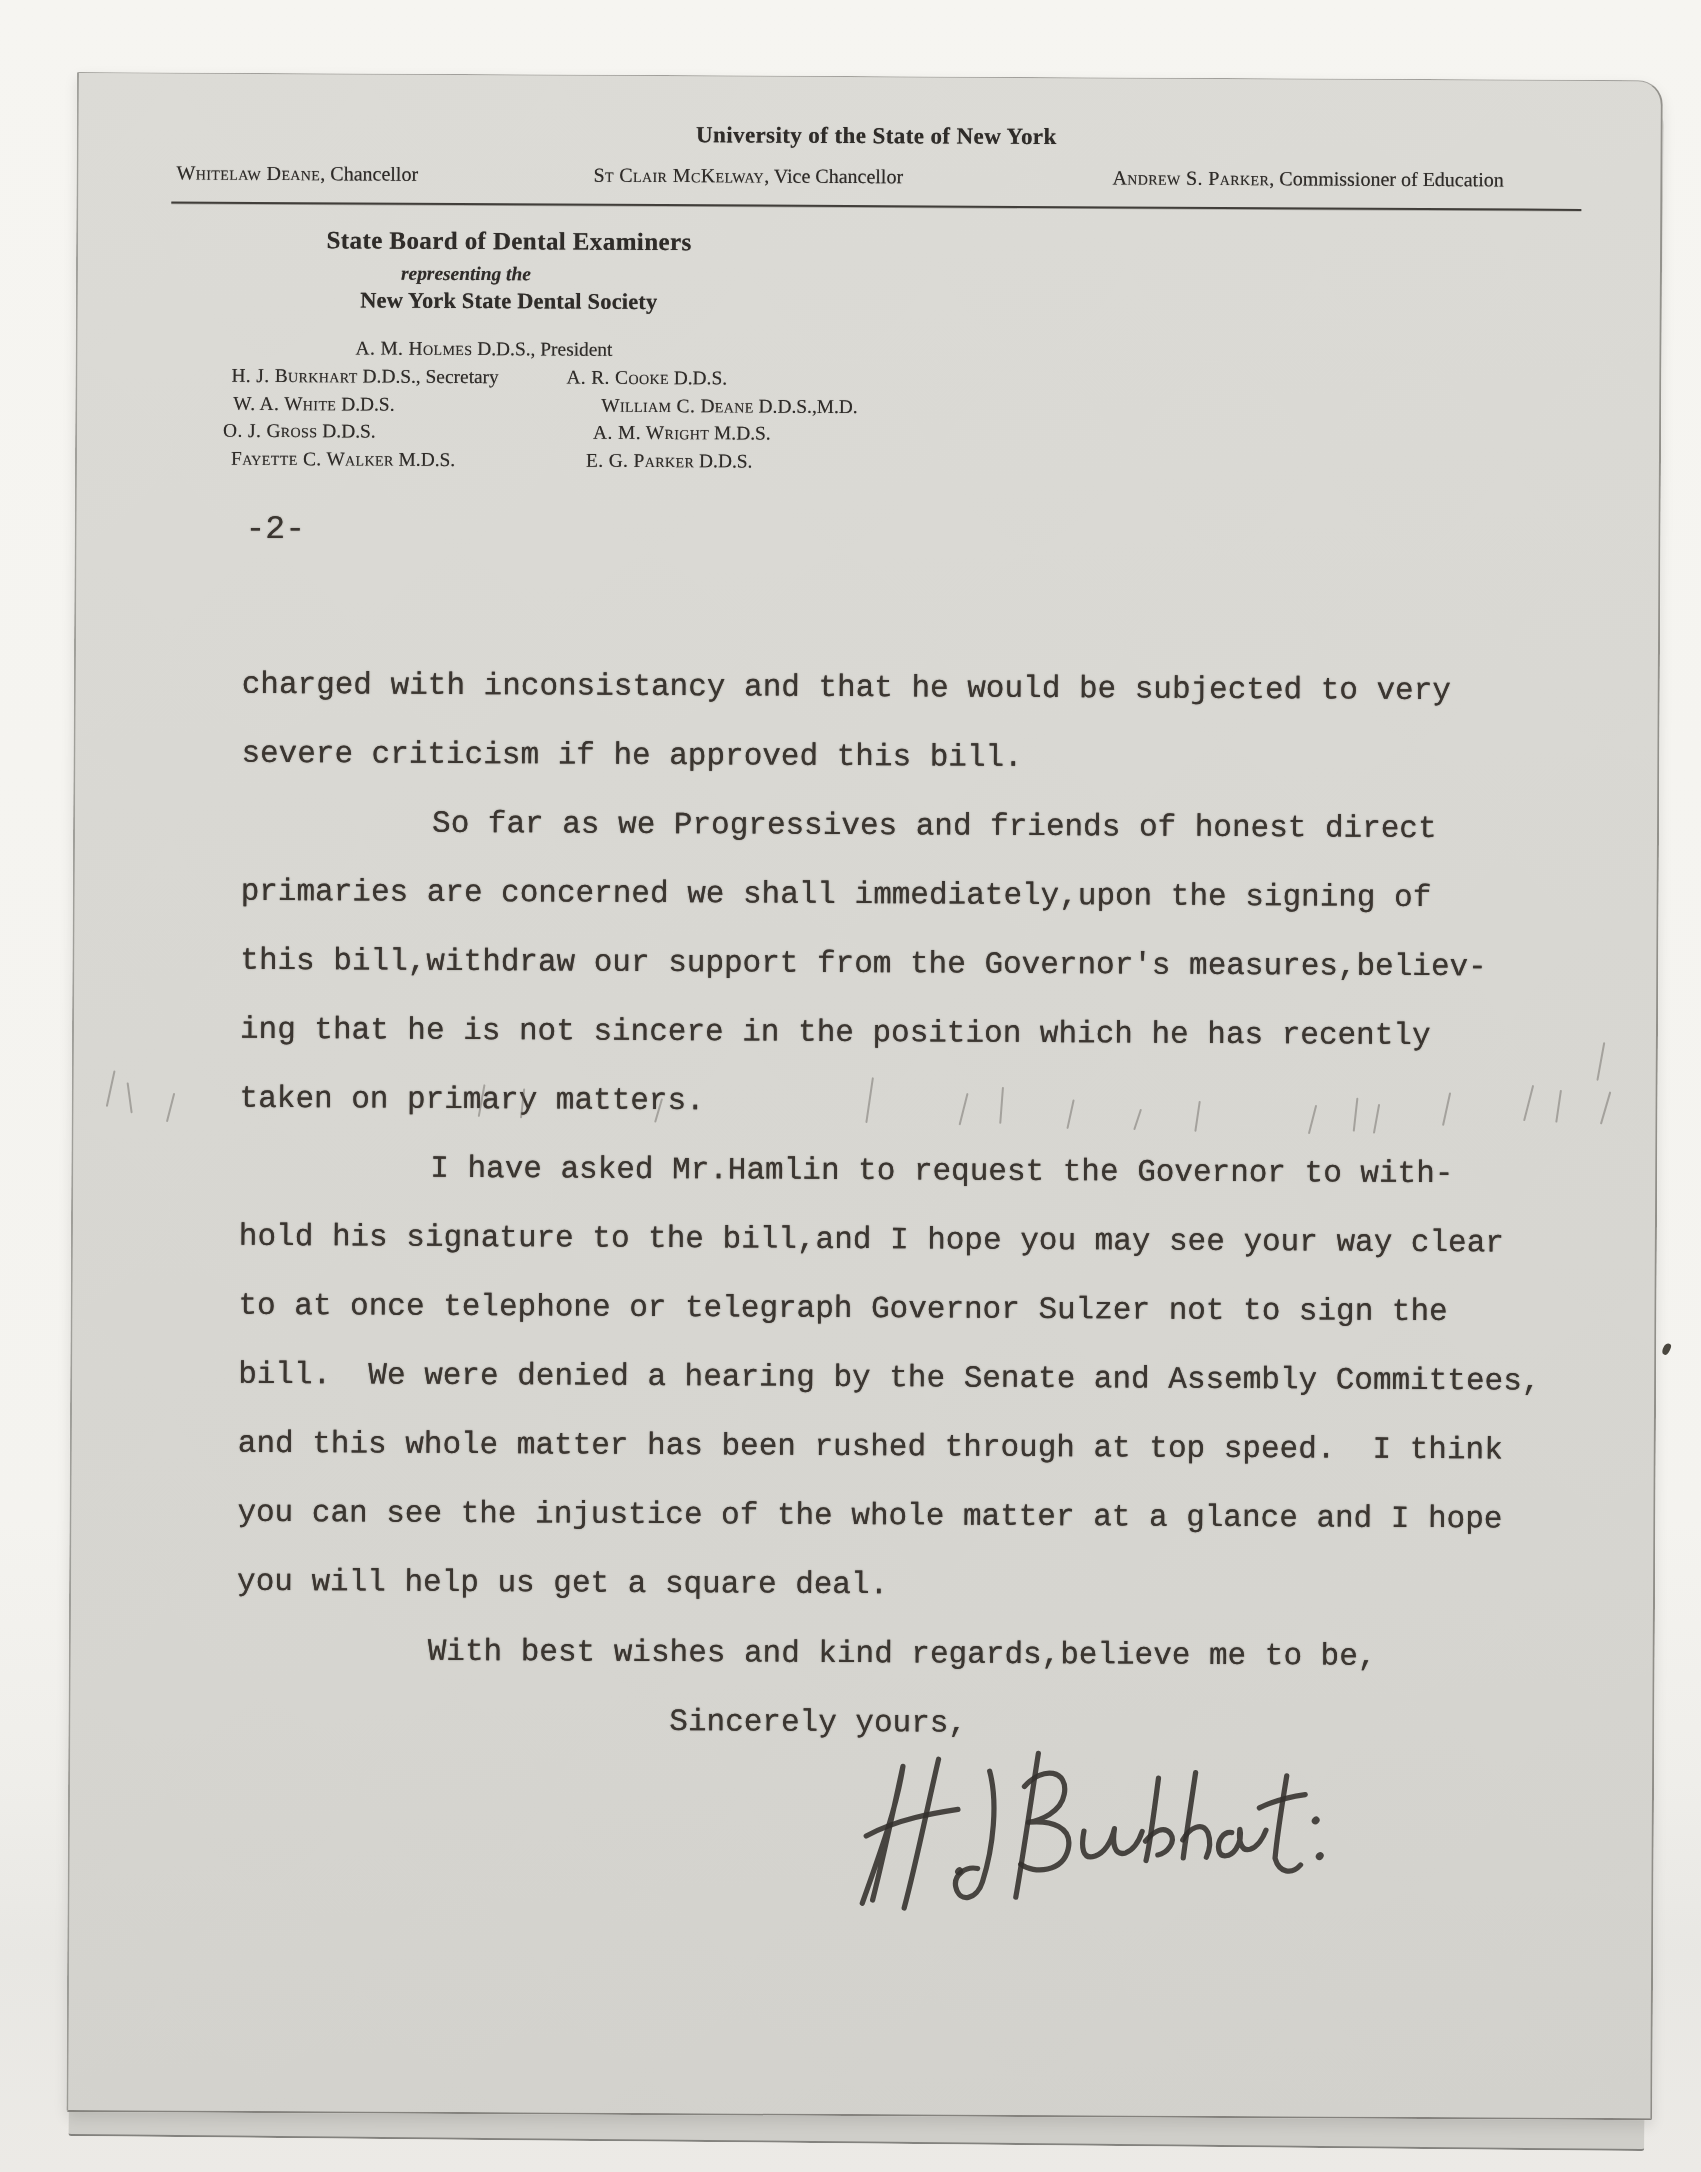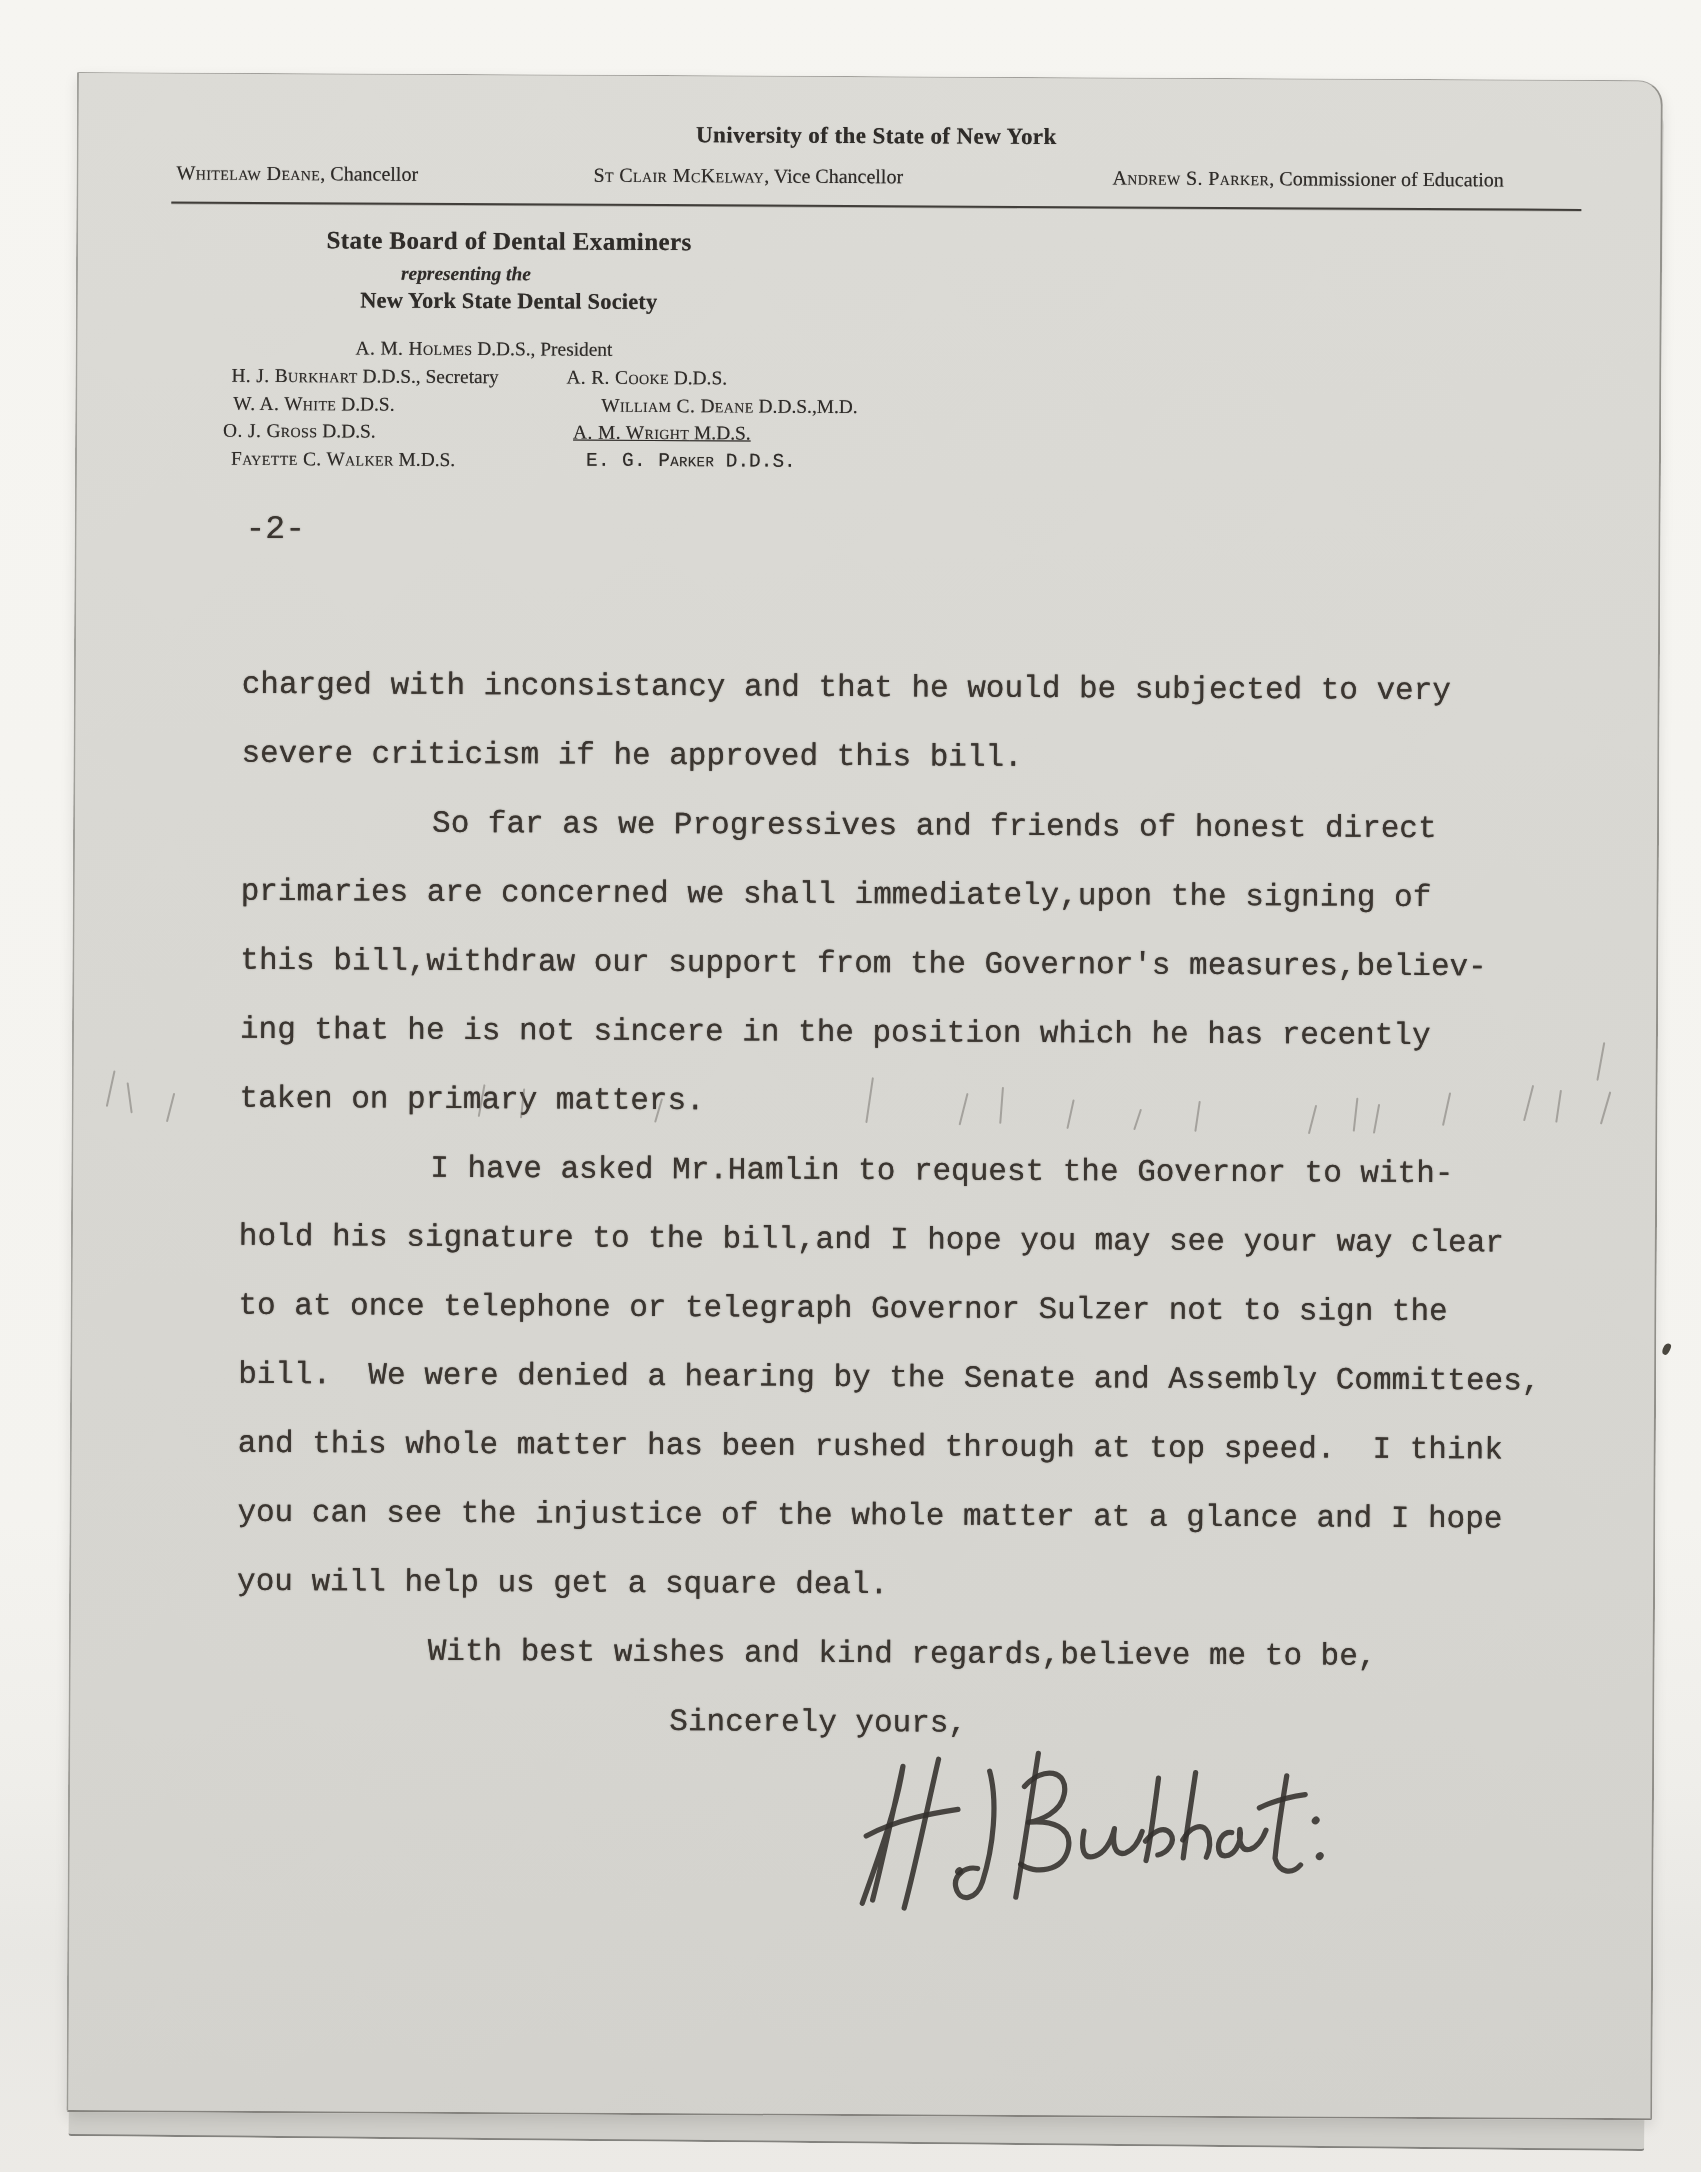--- a/index.html
+++ b/index.html
@@ -84,24 +84,24 @@
   <div class="officers">
     <span class="row" style="left:278px;top:263px;"><span class="sc">A. M. Holmes</span><span> D.D.S., President</span></span>
 
     <span class="row" style="left:154px;top:291px;"><span class="sc">H. J. Burkhart</span><span> D.D.S., Secretary</span></span>
     <span class="row" style="left:489px;top:291px;"><span class="sc">A. R. Cooke</span><span> D.D.S.</span></span>
 
     <span class="row" style="left:156px;top:319px;"><span class="sc">W. A. White</span><span> D.D.S.</span></span>
     <span class="row" style="left:524px;top:319px;"><span class="sc">William C. Deane</span><span> D.D.S.,M.D.</span></span>
 
     <span class="row" style="left:146px;top:346px;"><span class="sc">O. J. Gross</span><span> D.D.S.</span></span>
-    <span class="row" style="left:496px;top:346px;text-decoration:underline;"><span class="sc">A. M. Wright</span><span> M.D.S.</span></span>
+    <span class="row" style="left:516px;top:346px;"><span class="sc">A. M. Wright</span><span> M.D.S.</span></span>
 
     <span class="row" style="left:154px;top:374px;"><span class="sc">Fayette C. Walker</span><span> M.D.S.</span></span>
-    <span class="row" style="left:509px;top:374px;font-family:Liberation Mono, monospace;"><span class="sc">E. G. Parker</span><span> D.D.S.</span></span>
+    <span class="row" style="left:509px;top:374px;"><span class="sc">E. G. Parker</span><span> D.D.S.</span></span>
   </div>
 
   <div class="pagenum typed">-2-</div>
 
   <div class="bodytext typed">
     <div class="ln ind0">charged with inconsistancy and that he would be subjected to very</div>
     <div class="ln ind0">severe criticism if he approved this bill.</div>
     <div class="ln ind1">So far as we Progressives and friends of honest direct</div>
     <div class="ln ind0">primaries are concerned we shall immediately,upon the signing of</div>
     <div class="ln ind0">this bill,withdraw our support from the Governor's measures,believ-</div>

